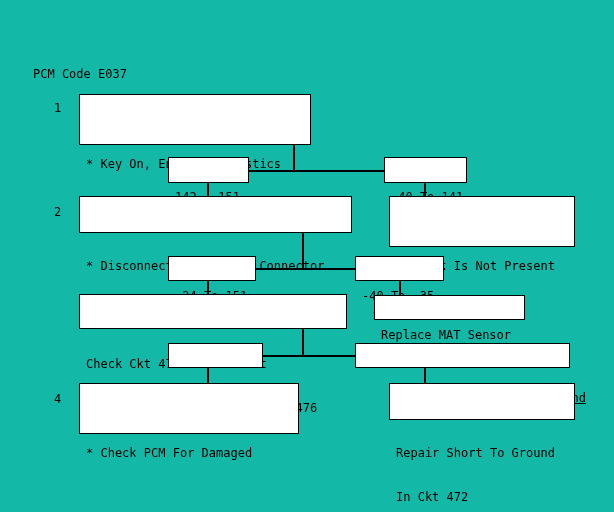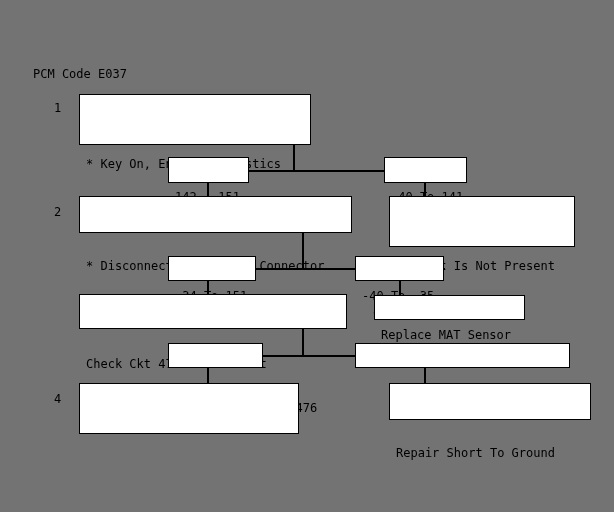--- a/index.html
+++ b/index.html
@@ -4,21 +4,21 @@
 <style>
   html, body {
     margin: 0;
     padding: 0;
     background: #ffffff;
   }
   #page {
     position: relative;
     width: 614px;
     height: 512px;
-    background: #737373;
+    background: #14b8a6;
     font-family: "DejaVu Sans Mono", "Liberation Mono", monospace;
     color: #000000;
     overflow: hidden;
   }
   .title {
     position: absolute;
     font-size: 12px;
     line-height: 14px;
     letter-spacing: 0px;
     white-space: pre;
@@ -165,23 +165,25 @@
     </div>
   </div>
 
   <div class="vline" style="left:207px; top:368px; height:15px;"></div>
   <div class="vline" style="left:424px; top:368px; height:15px;"></div>
 
   <div class="step-num" style="left:54px; top:392px;">4</div>
 
   <div class="box" style="left:79px; top:383px; width:220px; height:51px;">
     <div class="inner">
+      <span class="bullet-line">* Check PCM For Damaged</span>
       
     </div>
   </div>
 
-  <div class="box" style="left:389px; top:383px; width:202px; height:37px;">
+  <div class="box" style="left:389px; top:383px; width:186px; height:37px;">
     <div class="inner">
       <span class="cont-line">Repair Short To Ground</span>
+      <span class="cont-line">In Ckt 472</span>
     </div>
   </div>
 
 </div>
 
 </body></html>

